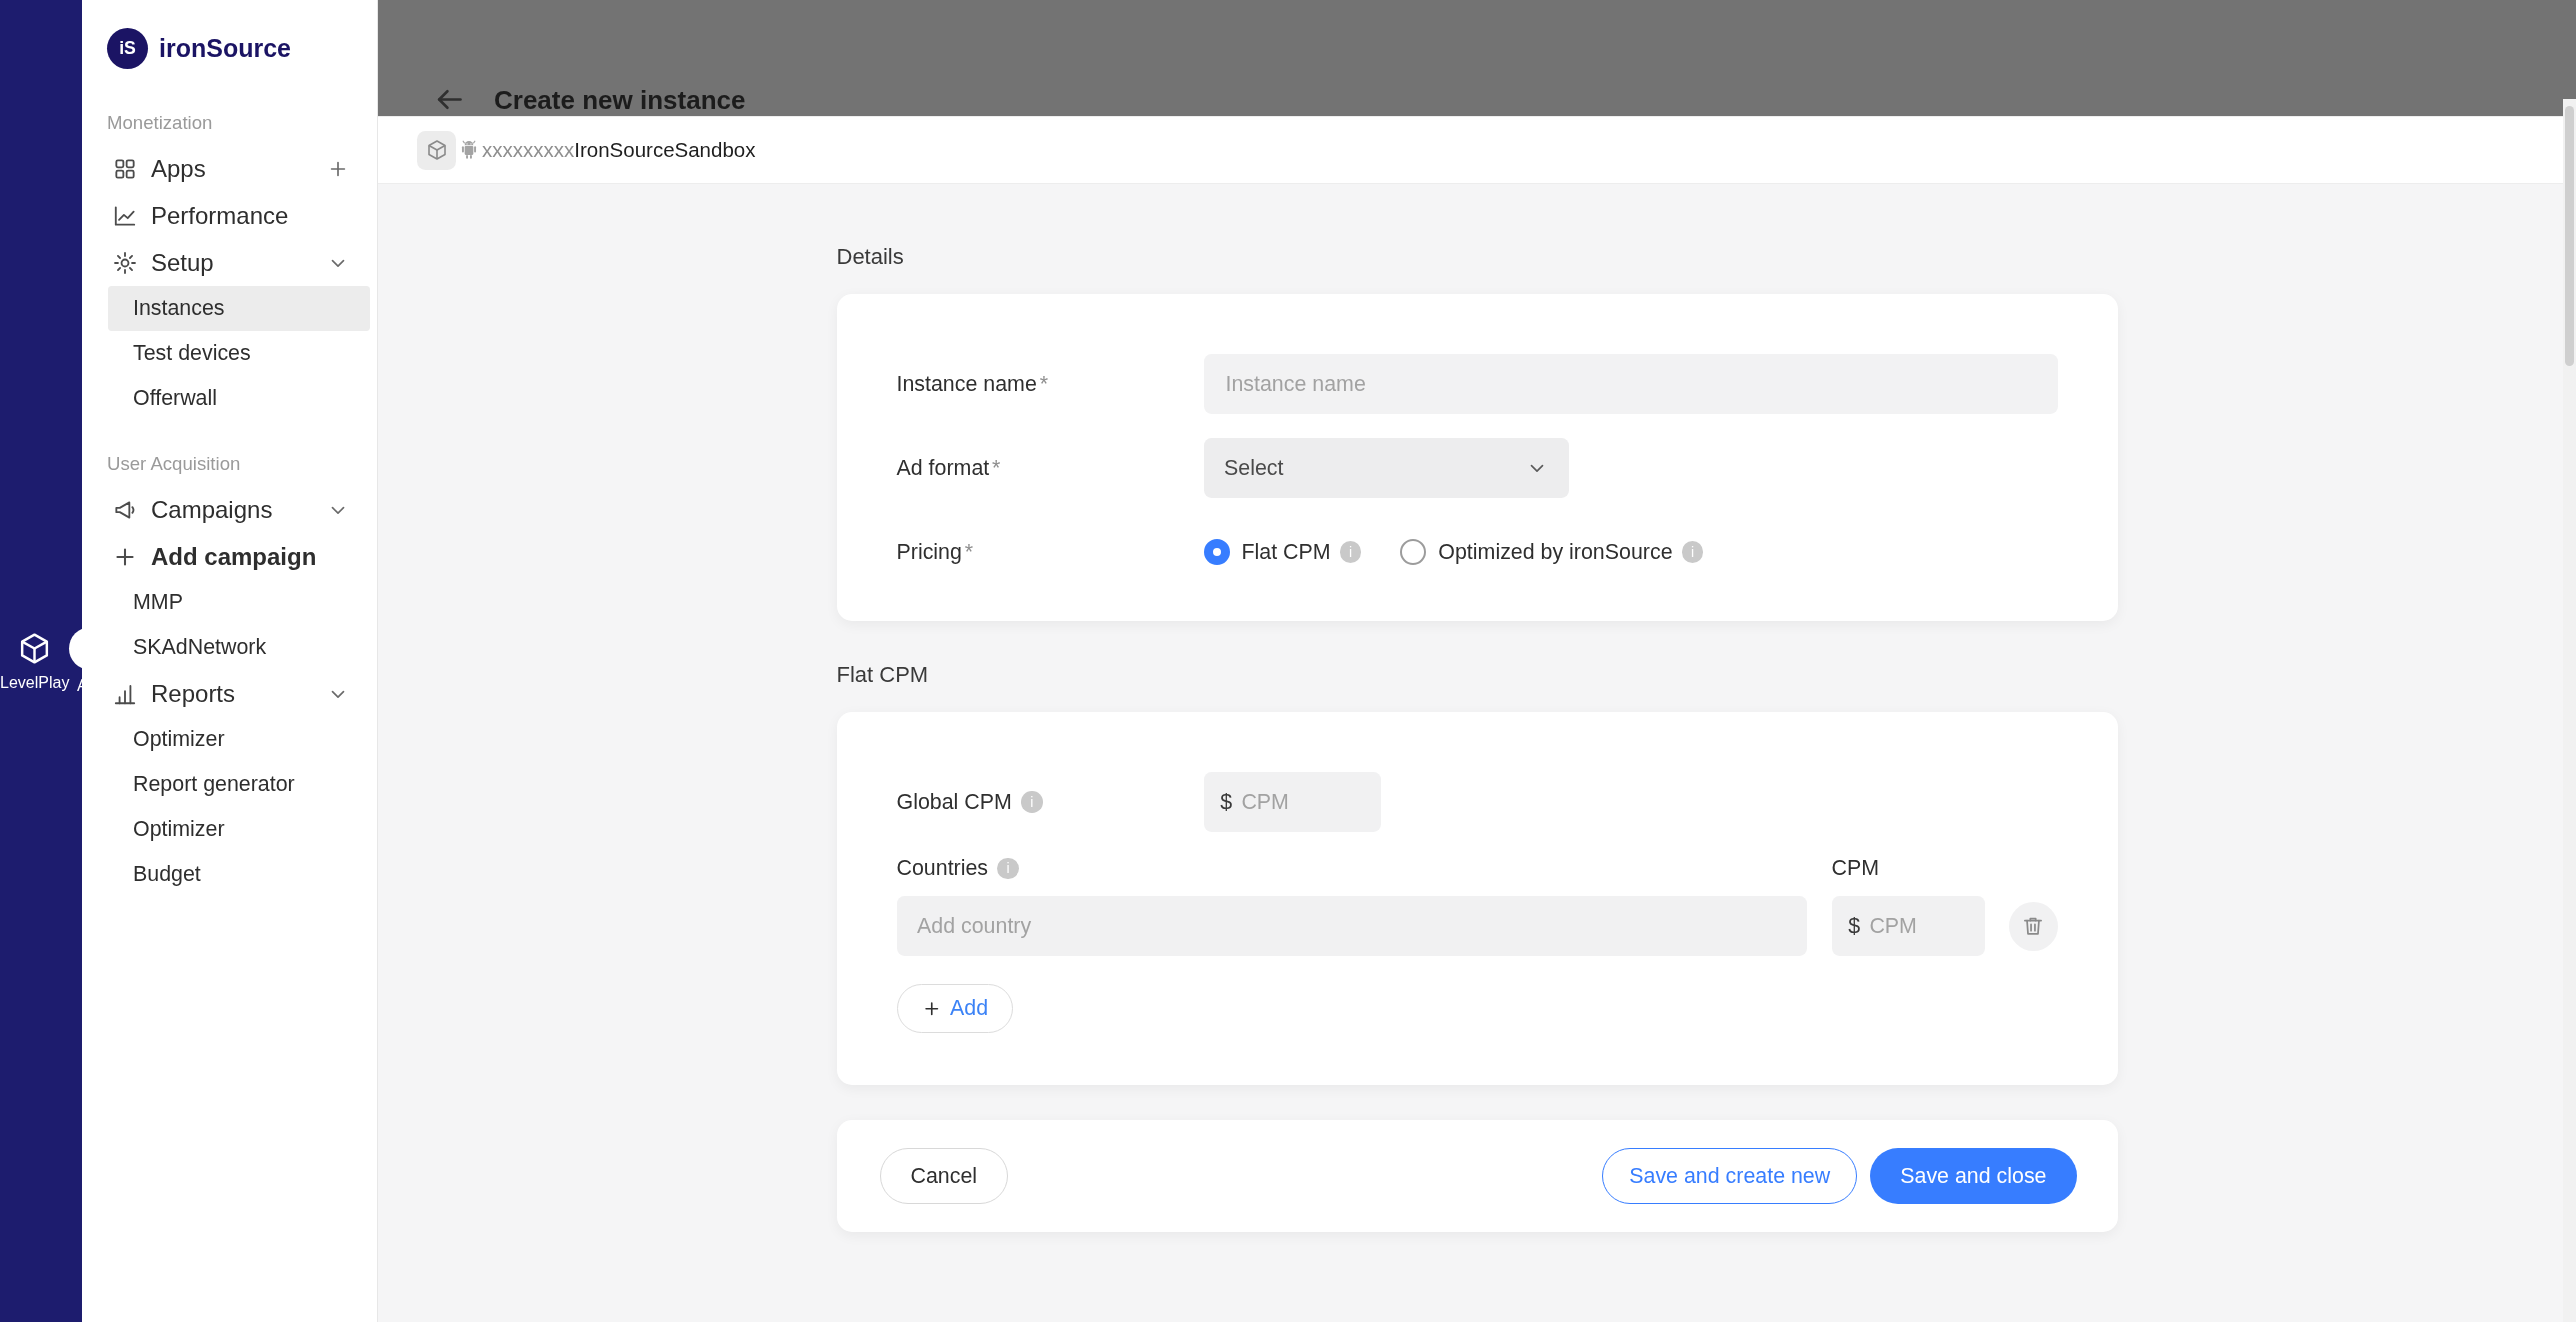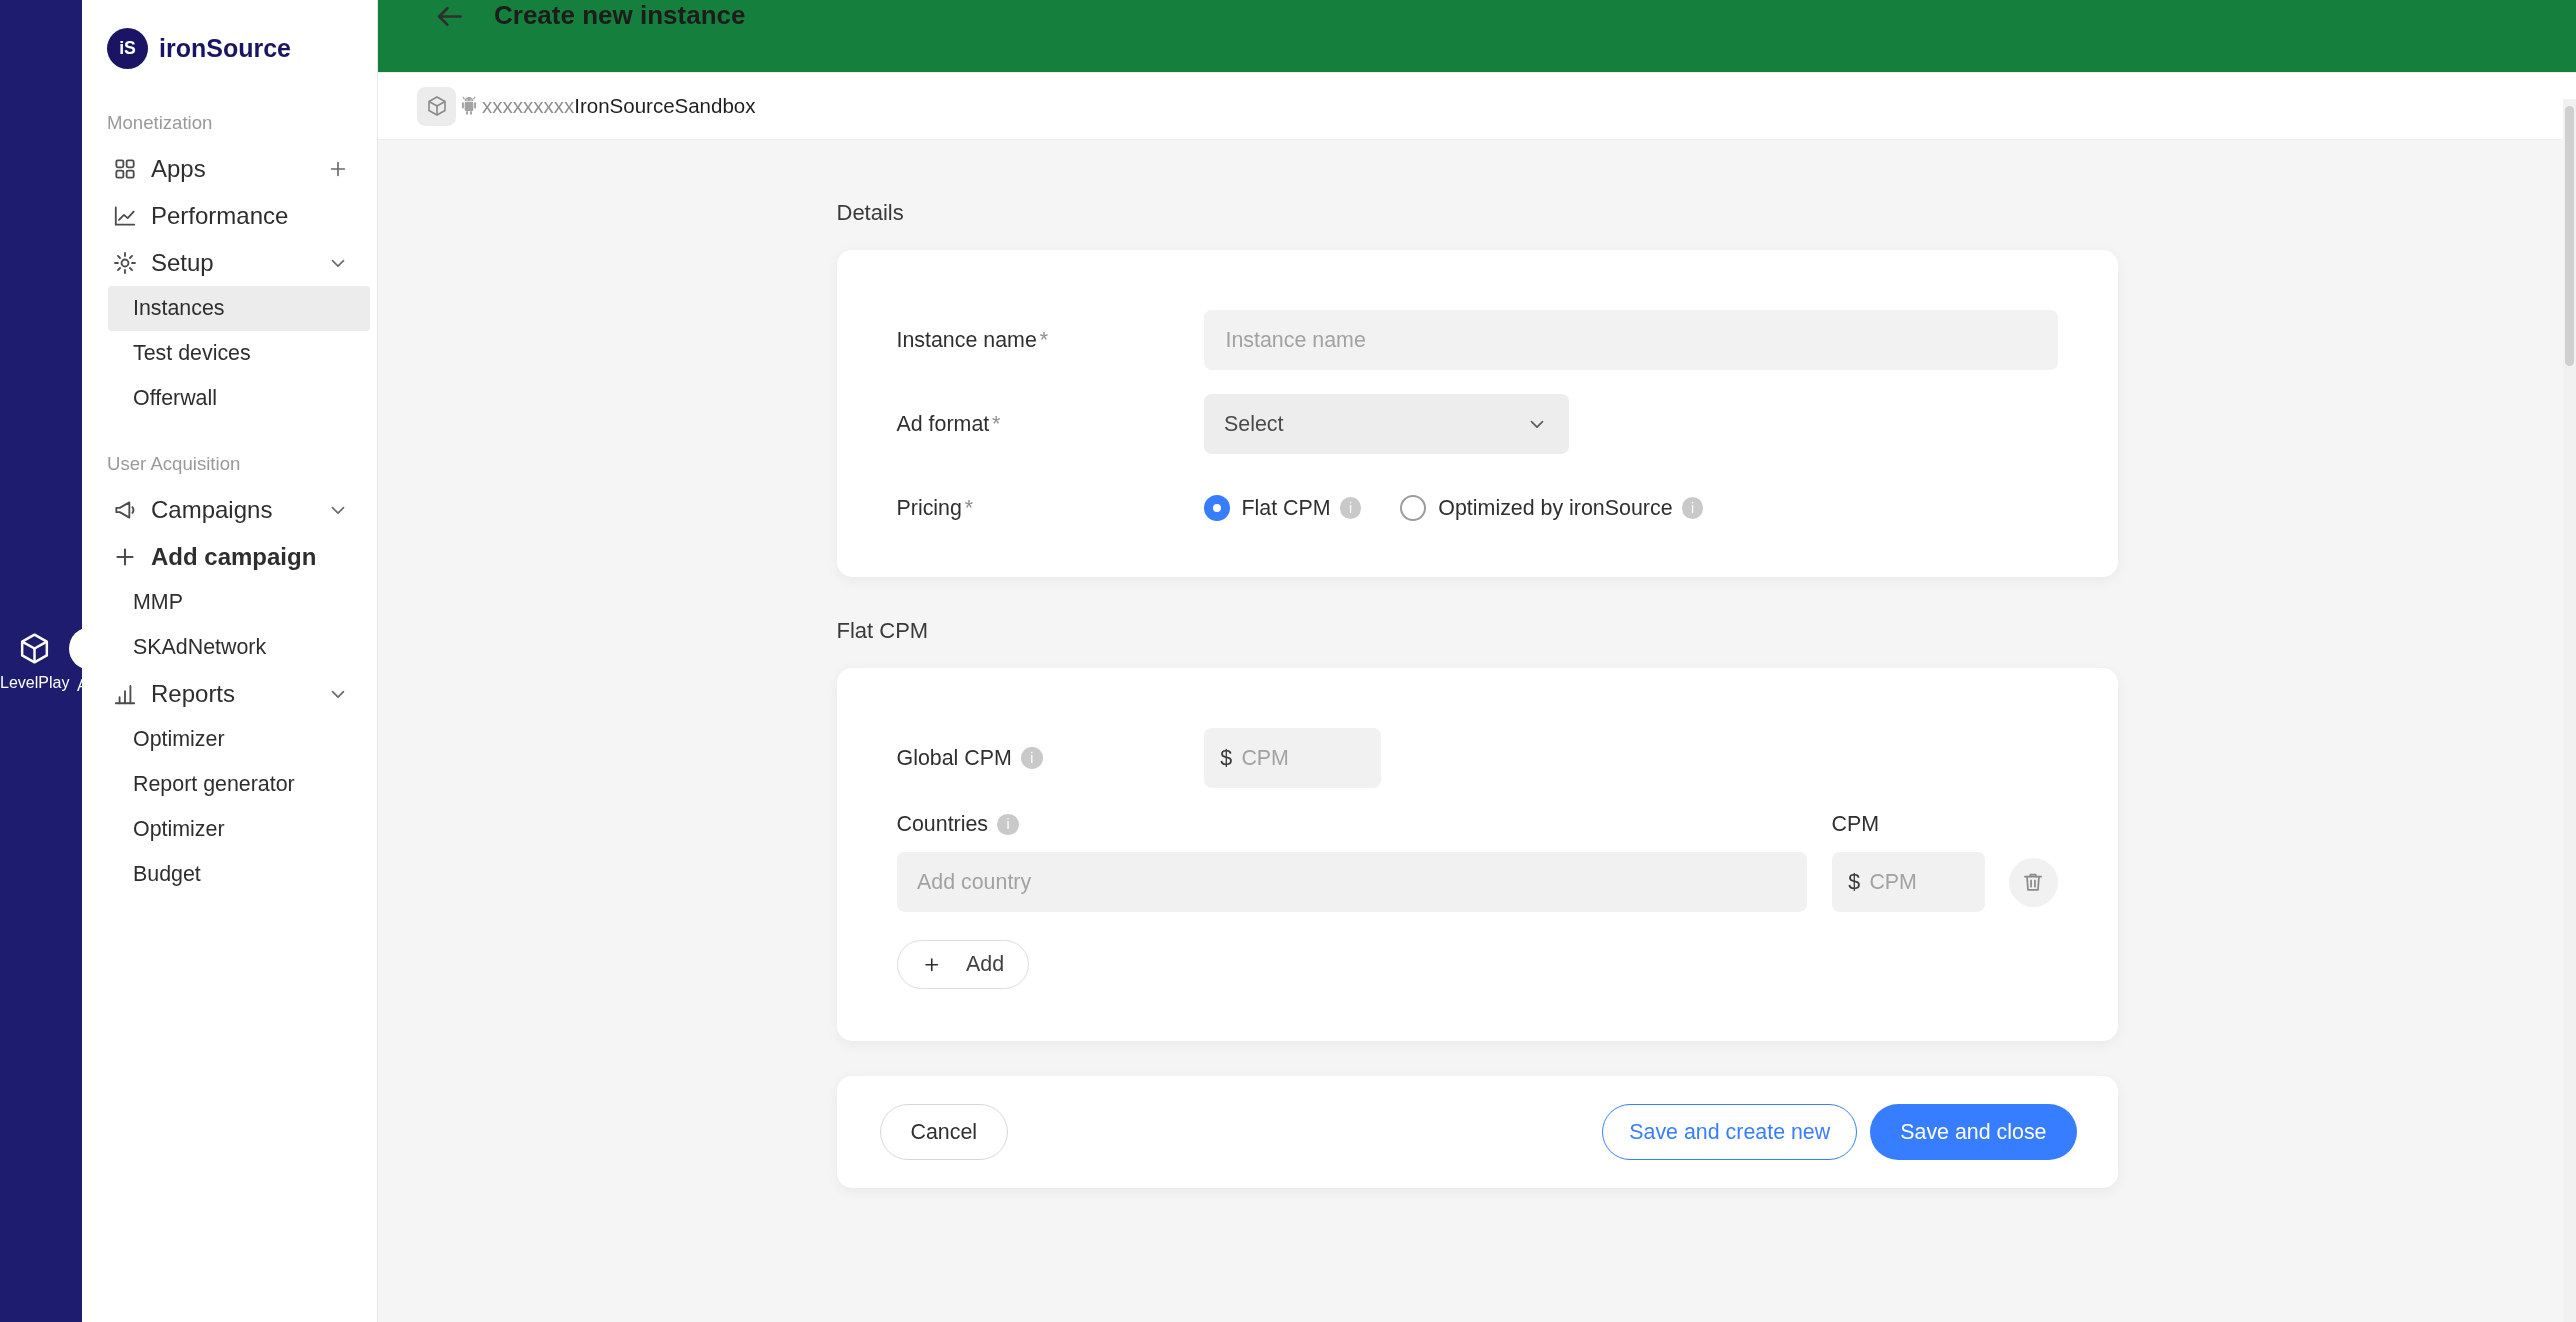--- a/index.html
+++ b/index.html
@@ -33,21 +33,21 @@
   .nav-item { display:flex; align-items:center; height:47px; padding-left:30px; cursor:pointer; }
   .nav-icon { width:26px; height:26px; color:#4c4c4c; margin-right:13px; flex-shrink:0; }
   .nav-label { font-size:24px; color:#2e2e2e; }
   .nav-label.bold { font-weight:bold; }
   .nav-right { margin-left:auto; margin-right:28px; width:22px; height:22px; color:#6a6a6a; }
   .nav-sub { display:flex; align-items:center; height:45px; margin:0 7.4px 0 26px; padding-left:25px; border-radius:3.7px; font-size:21.4px; color:#2e2e2e; cursor:pointer; }
   .nav-sub.selected { background:#ececec; }
 
   
   .main { flex:1; display:flex; flex-direction:column; background:#f5f5f6; position:relative; min-width:0; }
-  .topbar { height:73px; background:#15803d; border-bottom:0.9px solid #ededed; display:flex; align-items:flex-start; padding-left:55px; flex-shrink:0; }
+  .topbar { height:117px; background:#737373; border-bottom:0.9px solid #ededed; display:flex; align-items:flex-end; padding-left:55px; flex-shrink:0; }
   .back-btn { width:33px; height:33px; color:#2f2f2f; cursor:pointer; margin-right:28px; }
   .page-title { font-size:26px; font-weight:bold; color:#1c1c1c; }
   .appbar { height:67px; background:#fff; border-bottom:0.9px solid #ededed; display:flex; align-items:center; padding-left:39px; flex-shrink:0; cursor:pointer; }
   .app-badge { width:39px; height:39px; border-radius:8.4px; background:#ececec; display:flex; align-items:center; justify-content:center; color:#8a8a8a; }
   .app-badge svg { width:24px; height:24px; }
   .android-glyph { width:26px; height:26px; }
   .app-id { font-size:20.5px; color:#8f8f8f; }
   .app-name { font-size:20.5px; color:#1f1f1f; }
 
   .content { flex:1; overflow:hidden; }
@@ -90,21 +90,21 @@
   .countries-header { display:flex; align-items:center; }
   .countries-left { width:910px; display:flex; align-items:center; font-size:21.4px; color:#2f2f2f; }
   .cpm-col { margin-left:25px; font-size:21.4px; color:#2f2f2f; }
   .country-row { display:flex; align-items:center; margin-top:15px; }
   .country-input { width:910px; height:60px; background:#f1f1f2; border:none; border-radius:7.4px; padding:0 20.5px; font-size:21.4px; color:#2f2f2f; outline:none; }
   .country-input::placeholder { color:#a2a2a2; }
   .country-row .money-field { margin-left:25px; }
   .trash-btn { width:49px; height:49px; border-radius:50%; background:#f1f1f2; border:none; margin-left:24px; display:flex; align-items:center; justify-content:center; cursor:pointer; color:#8a8a8a; }
   .trash-btn svg { width:26px; height:26px; }
 
-  .add-btn { margin-top:28px; height:49px; padding:0 24px; border:1.9px solid #dcdcdc; border-radius:25px; background:#fff; display:inline-flex; align-items:center; gap:25px; font-size:21.4px; color:#404040; cursor:pointer; }
+  .add-btn { margin-top:28px; height:49px; padding:0 24px; border:1.9px solid #dcdcdc; border-radius:25px; background:#fff; display:inline-flex; align-items:center; gap:9px; font-size:21.4px; color:#3b82f6; cursor:pointer; }
   .add-btn .plus { width:19.5px; height:19.5px; color:#2f2f2f; }
 
   .action-bar { margin-top:35px; background:#fff; border-radius:15px; box-shadow:0 3.7px 13px rgba(0,0,0,0.05); height:112px; display:flex; align-items:center; padding:0 41px 0 43px; }
   .btn { height:56px; border-radius:28px; font-size:21.4px; cursor:pointer; display:inline-flex; align-items:center; }
   .btn-cancel { padding:0 30px; background:#fff; border:1.9px solid #d8d8d8; color:#2f2f2f; }
   .btn-outline-blue { padding:0 26px; background:#fff; border:1.9px solid #377dff; color:#377dff; margin-right:13px; }
   .btn-blue { padding:0 30px; background:#377dff; border:none; color:#fff; }
   .bar-spacer { flex:1; }
 
   .scrollbar-track { position:absolute; right:0; top:99px; bottom:0; width:13px; background:#f1f1f1; }

